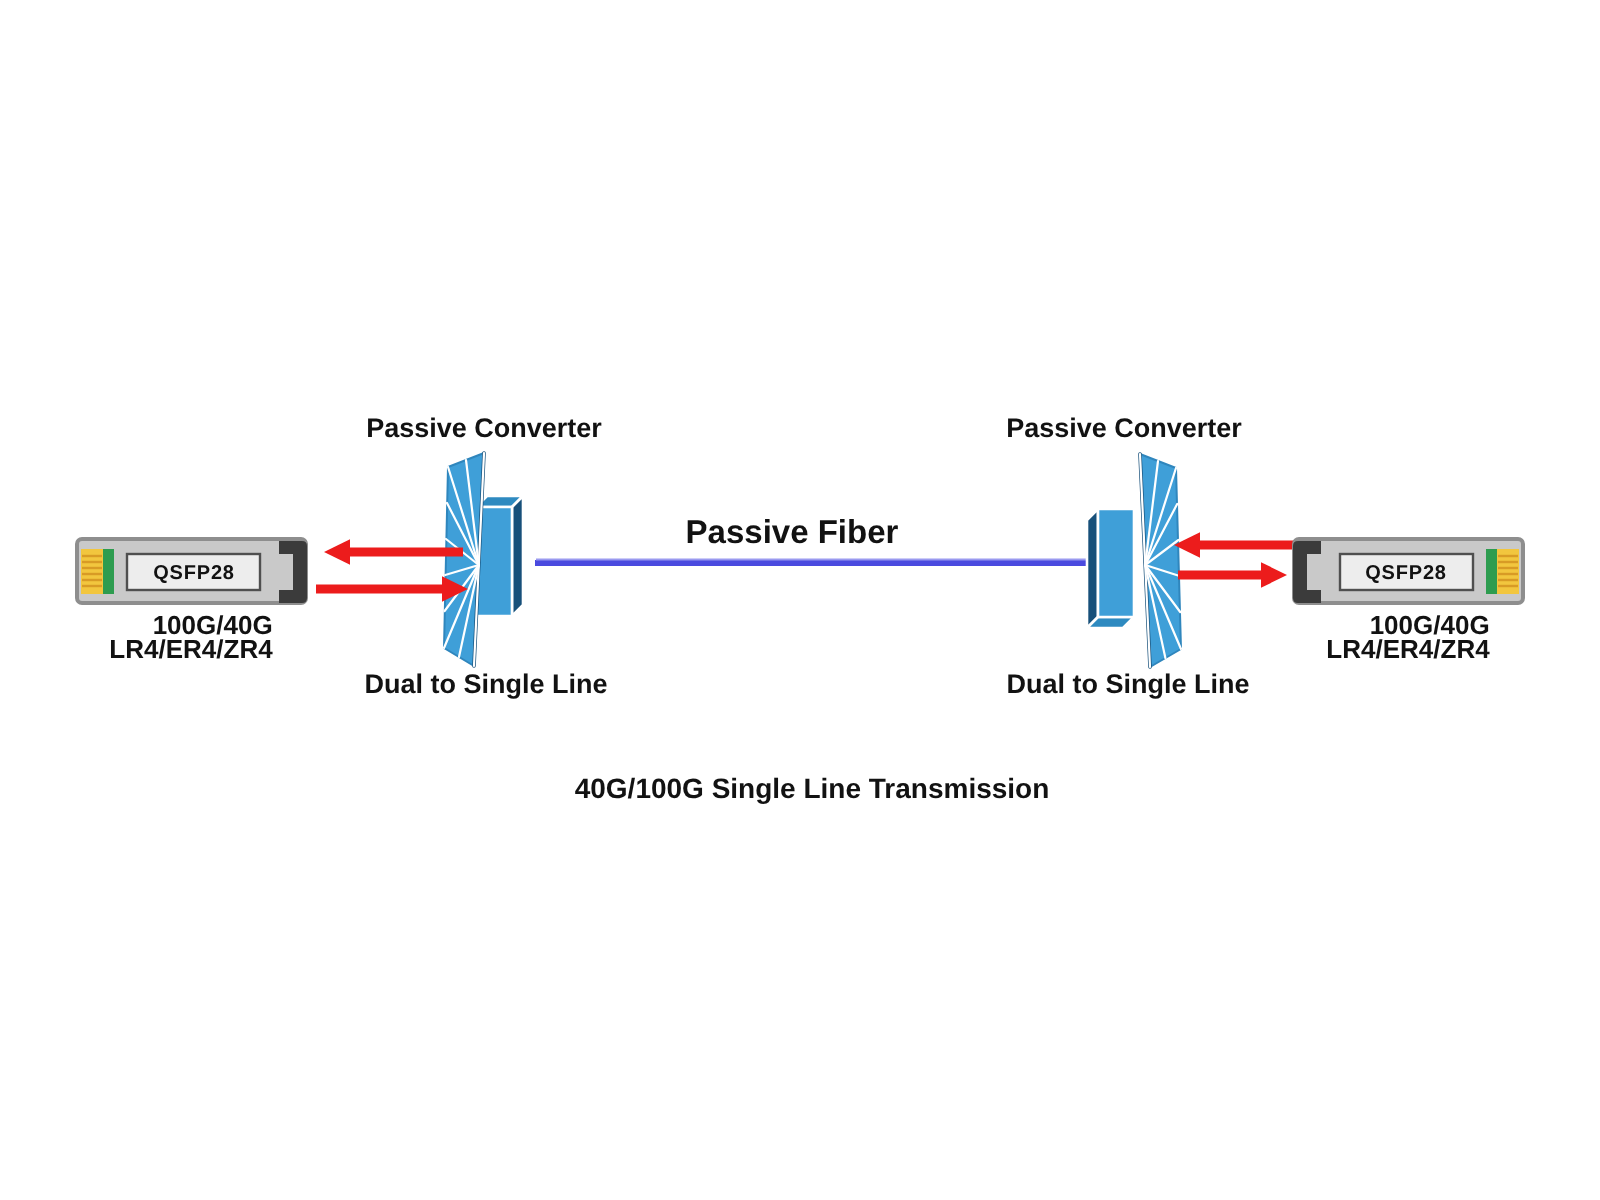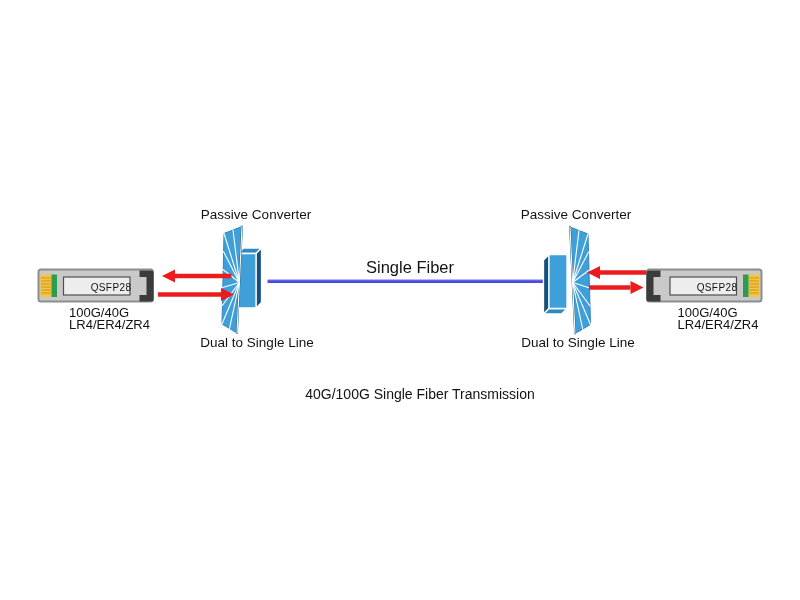--- a/index.html
+++ b/index.html
@@ -3,21 +3,21 @@
 <meta charset="utf-8">
 <style>
   html,body{margin:0;padding:0;background:#fff;}
   #stage{
     position:relative;width:800px;height:600px;background:#fff;overflow:hidden;
     font-family:"Liberation Sans","DejaVu Sans",sans-serif;
   }
   #diagram-svg{position:absolute;left:0;top:0;}
   .t{
     position:absolute;transform:translate(-50%,-50%);
-    font-weight:normal;color:var(--text,#121212);white-space:nowrap;text-align:left;margin-left:14px;
+    font-weight:bold;color:var(--text,#121212);white-space:nowrap;text-align:right;
   }
   .conv-title,.conv-sub{font-size:13.5px;}
   .fiber-label{font-size:16.5px;}
   .caption{font-size:14px;}
   .qsfp-label{font-size:10px;letter-spacing:.4px;}
   .sub-block{font-size:13px;line-height:12px;}
   
   .module-body{fill:var(--module-gray);stroke:var(--module-border);stroke-width:2;}
   .label-box{fill:var(--module-label-bg);stroke:var(--module-label-border);stroke-width:1.2;}
   .end-cap{fill:var(--module-cap);}
@@ -136,28 +136,28 @@
       <path class="end-cap" d="M660.5,270.5 H649 Q646.5,270.5 646.5,273 V299 Q646.5,301.5 649,301.5 H660.5 V295 H653.5 V277 H660.5 Z"></path>
     </g>
   </svg>
 
   <div class="t conv-title" style="left:242px;top:214px">Passive Converter</div>
   <div class="t conv-title" style="left:562px;top:214px">Passive Converter</div>
 
   <div class="t conv-sub" style="left:243px;top:342px">Dual to Single Line</div>
   <div class="t conv-sub" style="left:564px;top:342px">Dual to Single Line</div>
 
-  <div class="t fiber-label" style="left:396px;top:266.5px">Single Fiber</div>
+  <div class="t fiber-label" style="left:396px;top:266.5px">Passive Fiber</div>
 
   <div class="t qsfp-label" style="left:97px;top:286.5px">QSFP28</div>
   <div class="t qsfp-label" style="left:703px;top:286.5px">QSFP28</div>
 
   <div class="t sub-block" style="left:95.5px;top:318.5px">
     <div>100G/40G</div>
     <div>LR4/ER4/ZR4</div>
   </div>
   <div class="t sub-block" style="left:704px;top:318.5px">
     <div>100G/40G</div>
     <div>LR4/ER4/ZR4</div>
   </div>
 
-  <div class="t caption" style="left:406px;top:394px">40G/100G Single Fiber Transmission</div>
+  <div class="t caption" style="left:406px;top:394px">40G/100G Single Line Transmission</div>
 </div>
 
 </body></html>

